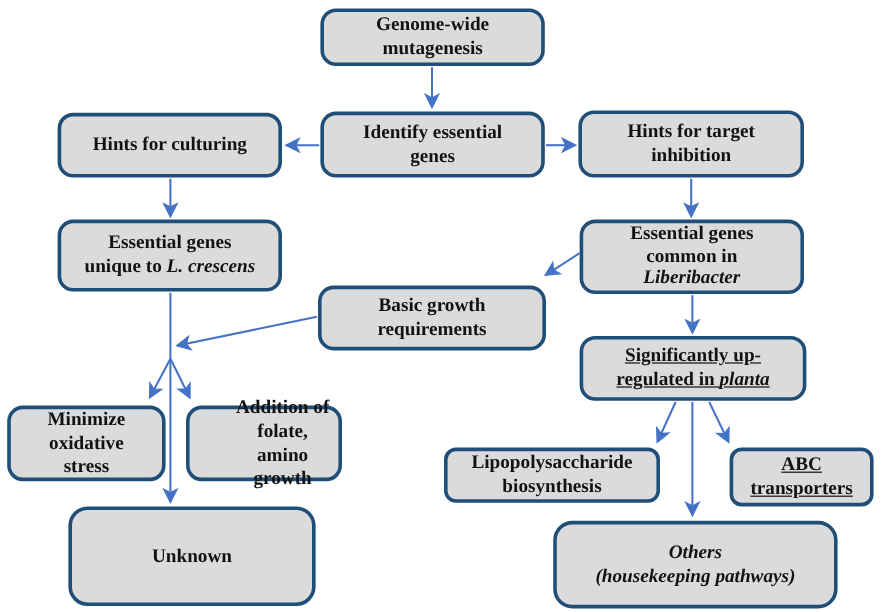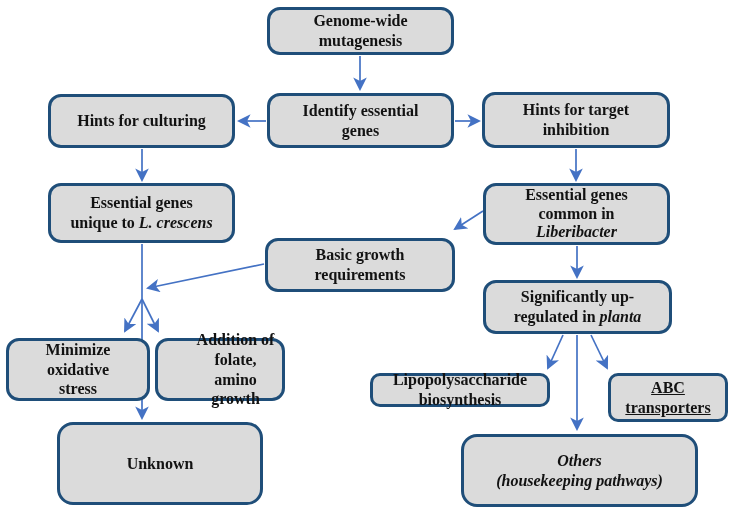--- a/index.html
+++ b/index.html
@@ -14,25 +14,25 @@
     display:flex;align-items:center;justify-content:center;
     text-align:center;font-weight:bold;font-size:16px;line-height:1.22;color:#121212;
   }
   .n-genome   {left:267px;top:7px;  width:187px;height:48px;}
   .n-identify {left:267px;top:93px; width:187px;height:55px;}
   .n-culturing{left:48px; top:94px; width:187px;height:54px;}
   .n-target   {left:482px;top:92px; width:188px;height:56px;}
   .n-unique   {left:48px; top:183px;width:187px;height:60px;}
   .n-common   {left:483px;top:183px;width:187px;height:62px;line-height:1.16;}
   .n-basic    {left:265px;top:238px;width:190px;height:54px;}
-  .n-upreg    {left:483px;top:280px;width:189px;height:54px;}
-  .n-minimize {left:6px;  top:338px;width:144px;height:63px;}
+  .n-upreg    {left:483px;top:280px;width:189px;height:54px;text-decoration:underline;}
+  .n-minimize {left:6px;  top:338px;width:132px;height:63px;}
   .n-addition {left:155px;top:338px;width:130px;height:63px;padding-left:31px;}
   .n-unknown  {left:57px; top:422px;width:206px;height:83px;border-radius:16px;}
-  .n-lps      {left:370px;top:373px;width:180px;height:34px;border-radius:10px;}
+  .n-lps      {left:370px;top:373px;width:180px;height:46px;border-radius:10px;}
   .n-abc      {left:608px;top:373px;width:120px;height:49px;border-radius:10px;text-decoration:underline;}
   .n-others   {left:461px;top:434px;width:237px;height:73px;border-radius:16px;font-style:italic;}
 </style>
 </head>
 <body>
 
 <div class="stage">
 
   <svg class="arrows" viewBox="0 0 737 510">
     <defs>

